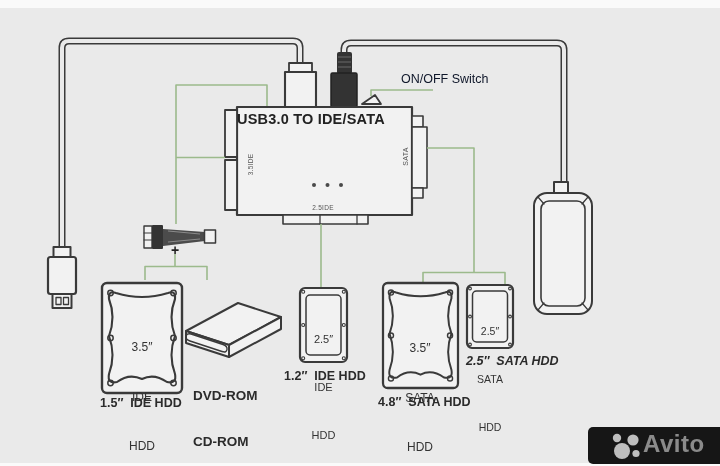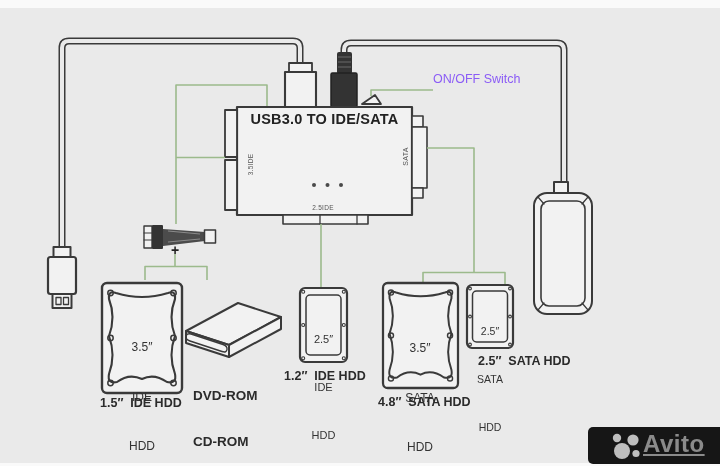--- a/index.html
+++ b/index.html
@@ -5,37 +5,37 @@
   html,body{margin:0;padding:0;background:#fff;}
   .stage{
     position:relative;width:720px;height:466px;overflow:hidden;
     background:var(--background,#eaeaea);
     font-family:"Liberation Sans",sans-serif;
   }
   .edge-strip{position:absolute;left:0;width:720px;background:#fafafa;}
   svg.art{position:absolute;left:0;top:0;}
   .lbl{position:absolute;color:#2f2f2f;white-space:pre;}
   .title{font-size:14.5px;font-weight:600;color:#222;text-align:center;letter-spacing:.2px;}
-  .switch-lbl{font-size:12.5px;color:#8b5cf6;margin-left:32px;}
+  .switch-lbl{font-size:12.5px;color:#0f172a;}
   .port-lbl{font-size:6.5px;color:#555;text-align:center;letter-spacing:.3px;}
   .vert{transform:rotate(-90deg);}
   .hdd-stack{text-align:center;color:#333;}
   .hdd-stack div{display:block;}
   .stack-35{font-size:12px;line-height:16.5px;}
   .stack-25{font-size:11px;line-height:16px;}
   .cap{font-size:12.5px;font-weight:600;color:#2b2b2b;}
   .plus{font-size:14px;font-weight:700;color:#222;text-align:center;}
   .dvd-list{font-size:13.5px;font-weight:600;line-height:15.2px;color:#2b2b2b;}
   .watermark{
     position:absolute;left:588px;top:427px;width:132px;height:37px;
     background:var(--watermark_bg,#161616);border-radius:5px 0 0 5px;
   }
   .watermark .brand{
     position:absolute;left:55px;top:3px;font-size:24px;font-weight:700;
-    color:var(--watermark_text,rgba(255,255,255,.5));letter-spacing:.5px;text-decoration:underline;
+    color:var(--watermark_text,rgba(255,255,255,.5));letter-spacing:.5px;
   }
   .watermark svg{position:absolute;left:14px;top:3px;}
   
   .ln{stroke:var(--line,#3a3a3a);fill:none;stroke-linejoin:round;stroke-linecap:round;}
   .bgfill{fill:var(--adapter_fill,#f2f2f2);}
   .nofill{fill:none;}
   .grn{stroke:var(--green,#9cba8c);fill:none;stroke-width:1.6;stroke-linejoin:round;}
   .cable-outer{stroke:var(--line,#3a3a3a);stroke-width:7;fill:none;stroke-linejoin:round;}
   .cable-inner{stroke:var(--background,#eaeaea);stroke-width:4;fill:none;stroke-linejoin:round;}
   .darkfill{fill:var(--dark_fill,#333);}
@@ -179,21 +179,21 @@
       <rect x="554" y="182" width="14" height="12" class="ln bgfill" stroke-width="2"></rect>
       <rect x="534" y="193" width="58" height="121" rx="13" class="ln bgfill" stroke-width="2"></rect>
       <rect x="541" y="201" width="44" height="105" rx="8" class="ln nofill" stroke-width="1.6"></rect>
       <line x1="538" y1="197" x2="544" y2="204" class="ln" stroke-width="1.2"></line>
       <line x1="588" y1="197" x2="582" y2="204" class="ln" stroke-width="1.2"></line>
       <line x1="538" y1="310" x2="544" y2="303" class="ln" stroke-width="1.2"></line>
       <line x1="588" y1="310" x2="582" y2="303" class="ln" stroke-width="1.2"></line>
     </g>
   </svg>
 
-  <div class="lbl title" style="left:237px;top:111px;width:175px;">USB3.0 TO IDE/SATA</div>
+  <div class="lbl title" style="left:237px;top:111px;width:140px;">USB3.0 TO IDE/SATA</div>
 
   <div class="lbl switch-lbl" style="left:401px;top:72px;">ON/OFF Switch</div>
 
   <div class="lbl port-lbl vert" style="left:225px;top:161px;width:50px;">3.5IDE</div>
   <div class="lbl port-lbl vert" style="left:380px;top:153px;width:50px;font-size:7px;">SATA</div>
   <div class="lbl port-lbl" style="left:303px;top:204px;width:40px;">2.5IDE</div>
 
   <div class="lbl plus" style="left:165px;top:242px;width:20px;">+</div>
 
   <div class="lbl hdd-stack stack-35" style="left:107px;top:306px;width:70px;">
@@ -223,21 +223,21 @@
     <div>SATA</div>
     <div>HDD</div>
   </div>
   <div class="lbl cap" style="left:378px;top:395px;">4.8″  SATA HDD</div>
 
   <div class="lbl hdd-stack stack-25" style="left:467px;top:291px;width:46px;font-size:10.5px;">
     <div>2.5″</div>
     <div>SATA</div>
     <div>HDD</div>
   </div>
-  <div class="lbl cap" style="left:478px;top:354px;">2.5″  SATA HDD</div>
+  <div class="lbl cap" style="left:466px;top:354px;font-style:italic;">2.5″  SATA HDD</div>
 
   <div class="edge-strip" style="top:0;height:8px;"></div>
   <div class="edge-strip" style="top:463px;height:3px;"></div>
 
   <div class="watermark">
     <svg width="52" height="31" viewBox="0 0 52 31">
       <g fill="rgba(255,255,255,0.72)">
         <circle cx="15" cy="8" r="4.2"></circle>
         <circle cx="31" cy="10" r="5.6"></circle>
         <circle cx="20" cy="21" r="8"></circle>

